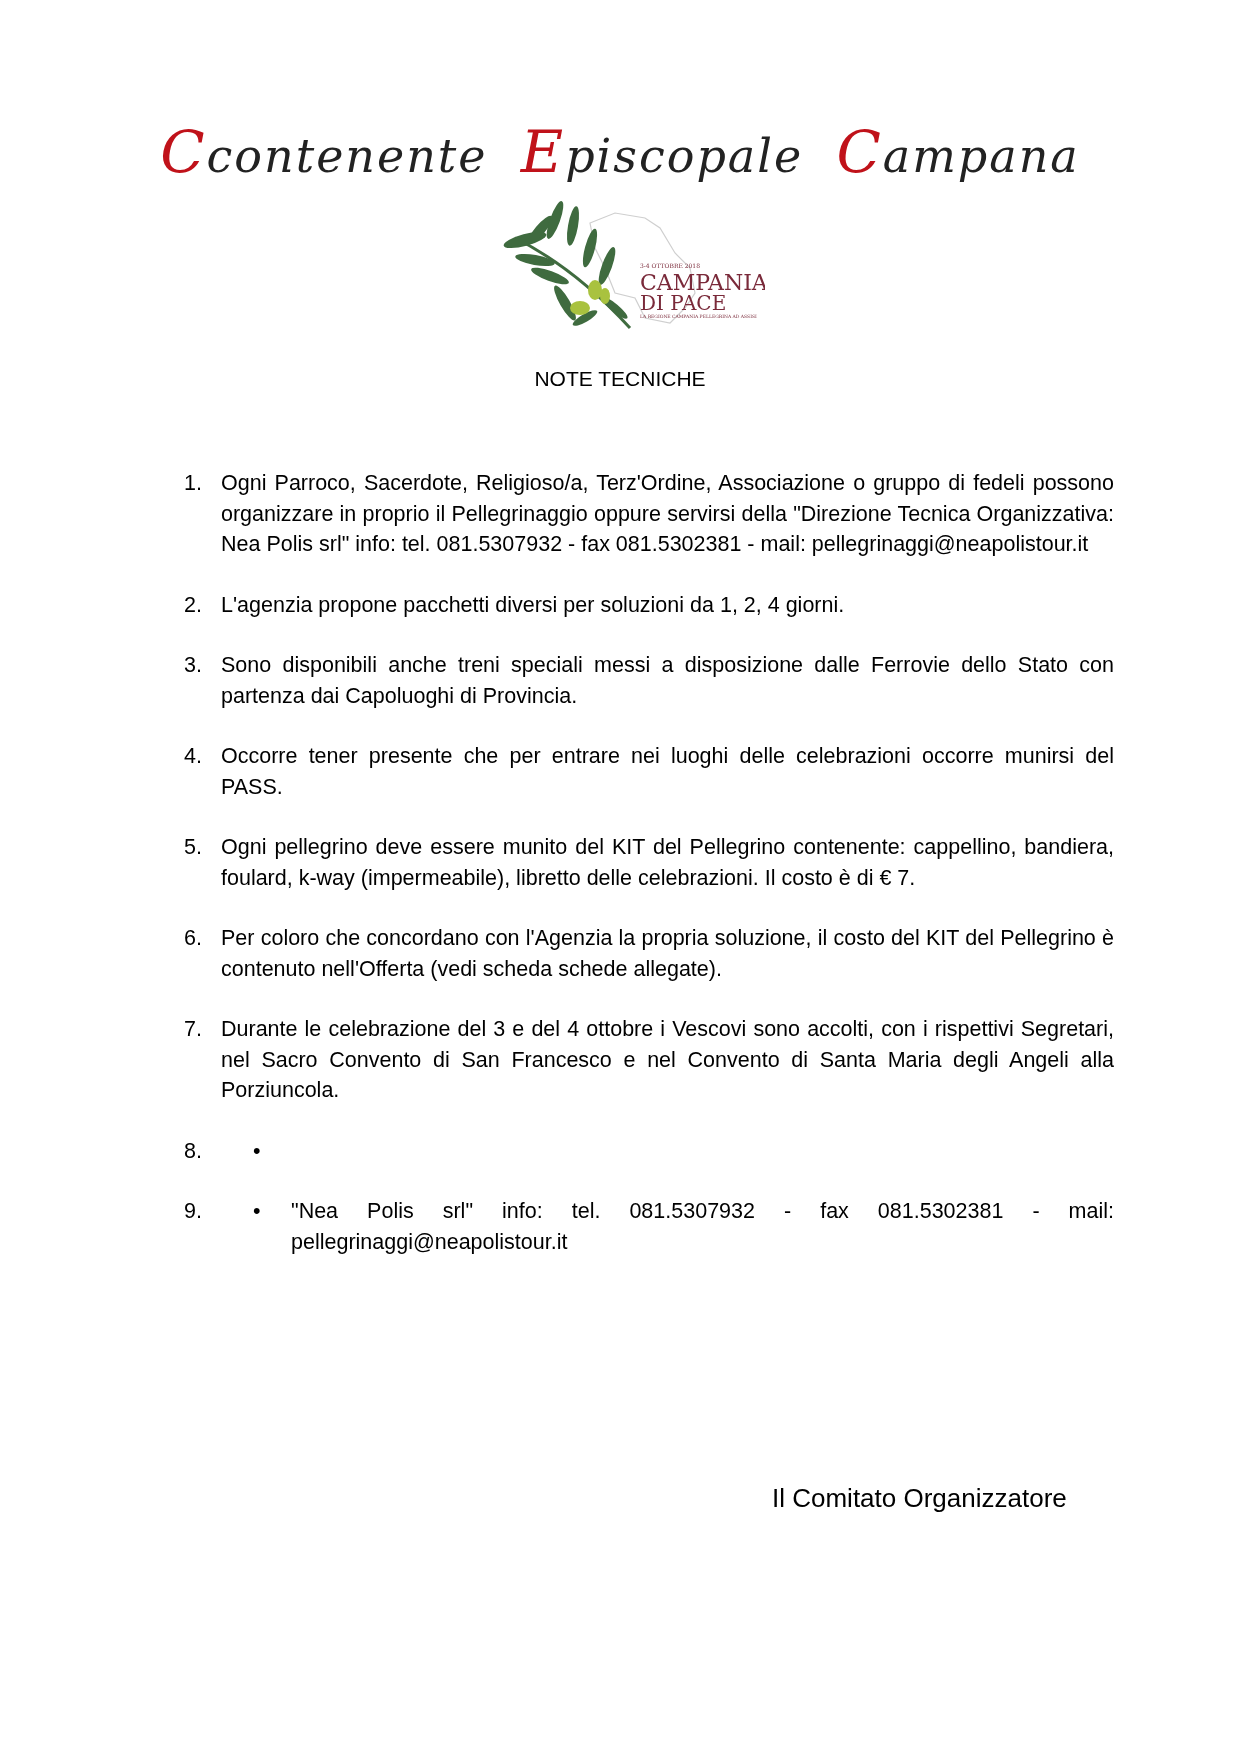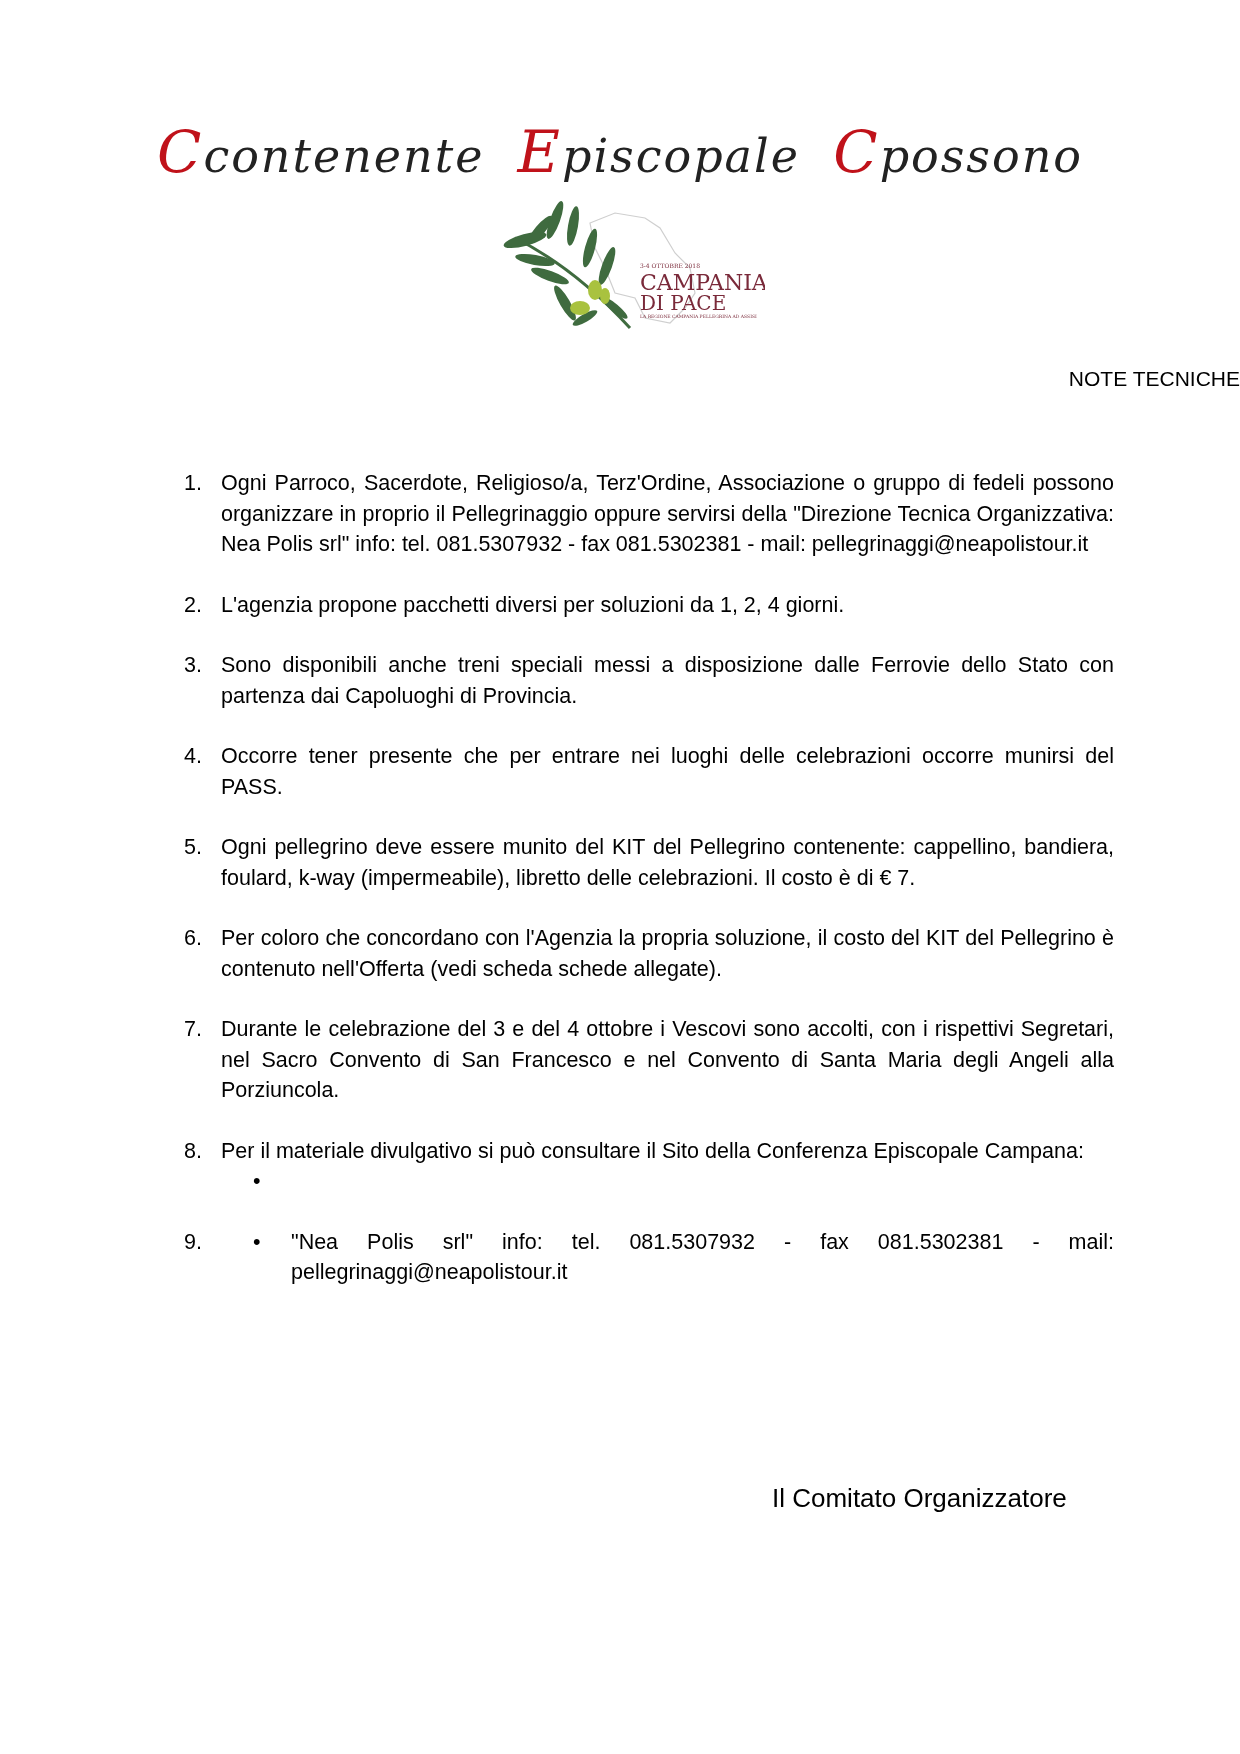--- a/index.html
+++ b/index.html
@@ -1,35 +1,35 @@
 <!DOCTYPE html>
 <html><head>
 <meta charset="utf-8">
 <style>
   html, body { margin:0; padding:0; background:#ffffff; }
   body { width:1240px; height:1754px; position:relative; font-family:"Liberation Sans", sans-serif; color:#000; overflow:hidden; }
   .header-title { position:absolute; left:0; width:1240px; top:118px; text-align:center;
     font-family:"DejaVu Serif", serif; font-style:italic; font-size:46px; letter-spacing:2px; color:#222; }
   .header-title .cap { color:#c0121a; font-size:58px; }
   .logo { position:absolute; left:495px; top:198px; width:270px; height:140px; }
-  .doc-title { position:absolute; left:0; width:1240px; top:367px; text-align:right; font-size:21px; }
+  .doc-title { position:absolute; left:0; width:1240px; top:367px; text-align:center; font-size:21px; }
   .list { position:absolute; left:184px; top:468px; width:930px; font-size:21.5px; line-height:30.5px; }
   .item { display:flex; margin-bottom:30px; }
   .num { width:37px; flex:0 0 37px; }
   .txt { flex:1; text-align:justify; }
   .bullets { margin:0; padding:0; list-style:none; }
   .bullets li { display:flex; }
   .bullets .dot { width:38px; flex:0 0 38px; padding-left:32px; }
   .signature { position:absolute; left:772px; top:1483px; font-size:26px; }
 </style>
 </head>
 <body>
 
 <div class="header-title">
-  <span class="cap">C</span><span>contenente</span>&nbsp;&nbsp;<span class="cap">E</span><span>piscopale</span>&nbsp;&nbsp;<span class="cap">C</span><span>possono</span>
+  <span class="cap">C</span><span>contenente</span>&nbsp;&nbsp;<span class="cap">E</span><span>piscopale</span>&nbsp;&nbsp;<span class="cap">C</span><span>ampana</span>
 </div>
 
 <div class="logo">
   <svg width="270" height="140" viewBox="0 0 270 140">
     <path d="M95 25 L120 15 L150 20 L165 30 L180 55 L195 70 L200 95 L190 110 L175 125 L150 120 L140 100 L120 95 L110 70 L100 50 Z" fill="none" stroke="#cfcfcf" stroke-width="1.2"></path>
     <g fill="#3f6b3f">
       <path d="M20 40 Q80 70 135 130" stroke="#3f6b3f" stroke-width="3" fill="none"></path>
       <ellipse cx="30" cy="42" rx="22" ry="6" transform="rotate(-15 30 42)"></ellipse>
       <ellipse cx="45" cy="32" rx="18" ry="5" transform="rotate(-50 45 32)"></ellipse>
       <ellipse cx="40" cy="62" rx="20" ry="5" transform="rotate(10 40 62)"></ellipse>
@@ -81,21 +81,20 @@
     <span class="num">6.</span>
     <span class="txt">Per coloro che concordano con l'Agenzia la propria soluzione, il costo del KIT del Pellegrino è contenuto nell'Offerta (vedi scheda schede allegate).</span>
   </div>
   <div class="item">
     <span class="num">7.</span>
     <span class="txt">Durante le celebrazione del 3 e del 4 ottobre i Vescovi sono accolti, con i rispettivi Segretari, nel Sacro Convento di San Francesco e nel Convento di Santa Maria degli Angeli alla Porziuncola.</span>
   </div>
   <div class="item">
     <span class="num">8.</span>
     <div class="txt">
-      <div>Per il materiale divulgativo si può consultare il Sito della Conferenza Episcopale Campana:</div>
       <ul class="bullets">
         <li>
           <span class="dot">•</span>
         </li>
       </ul>
     </div>
   </div>
   <div class="item">
     <span class="num">9.</span>
     <div class="txt">

